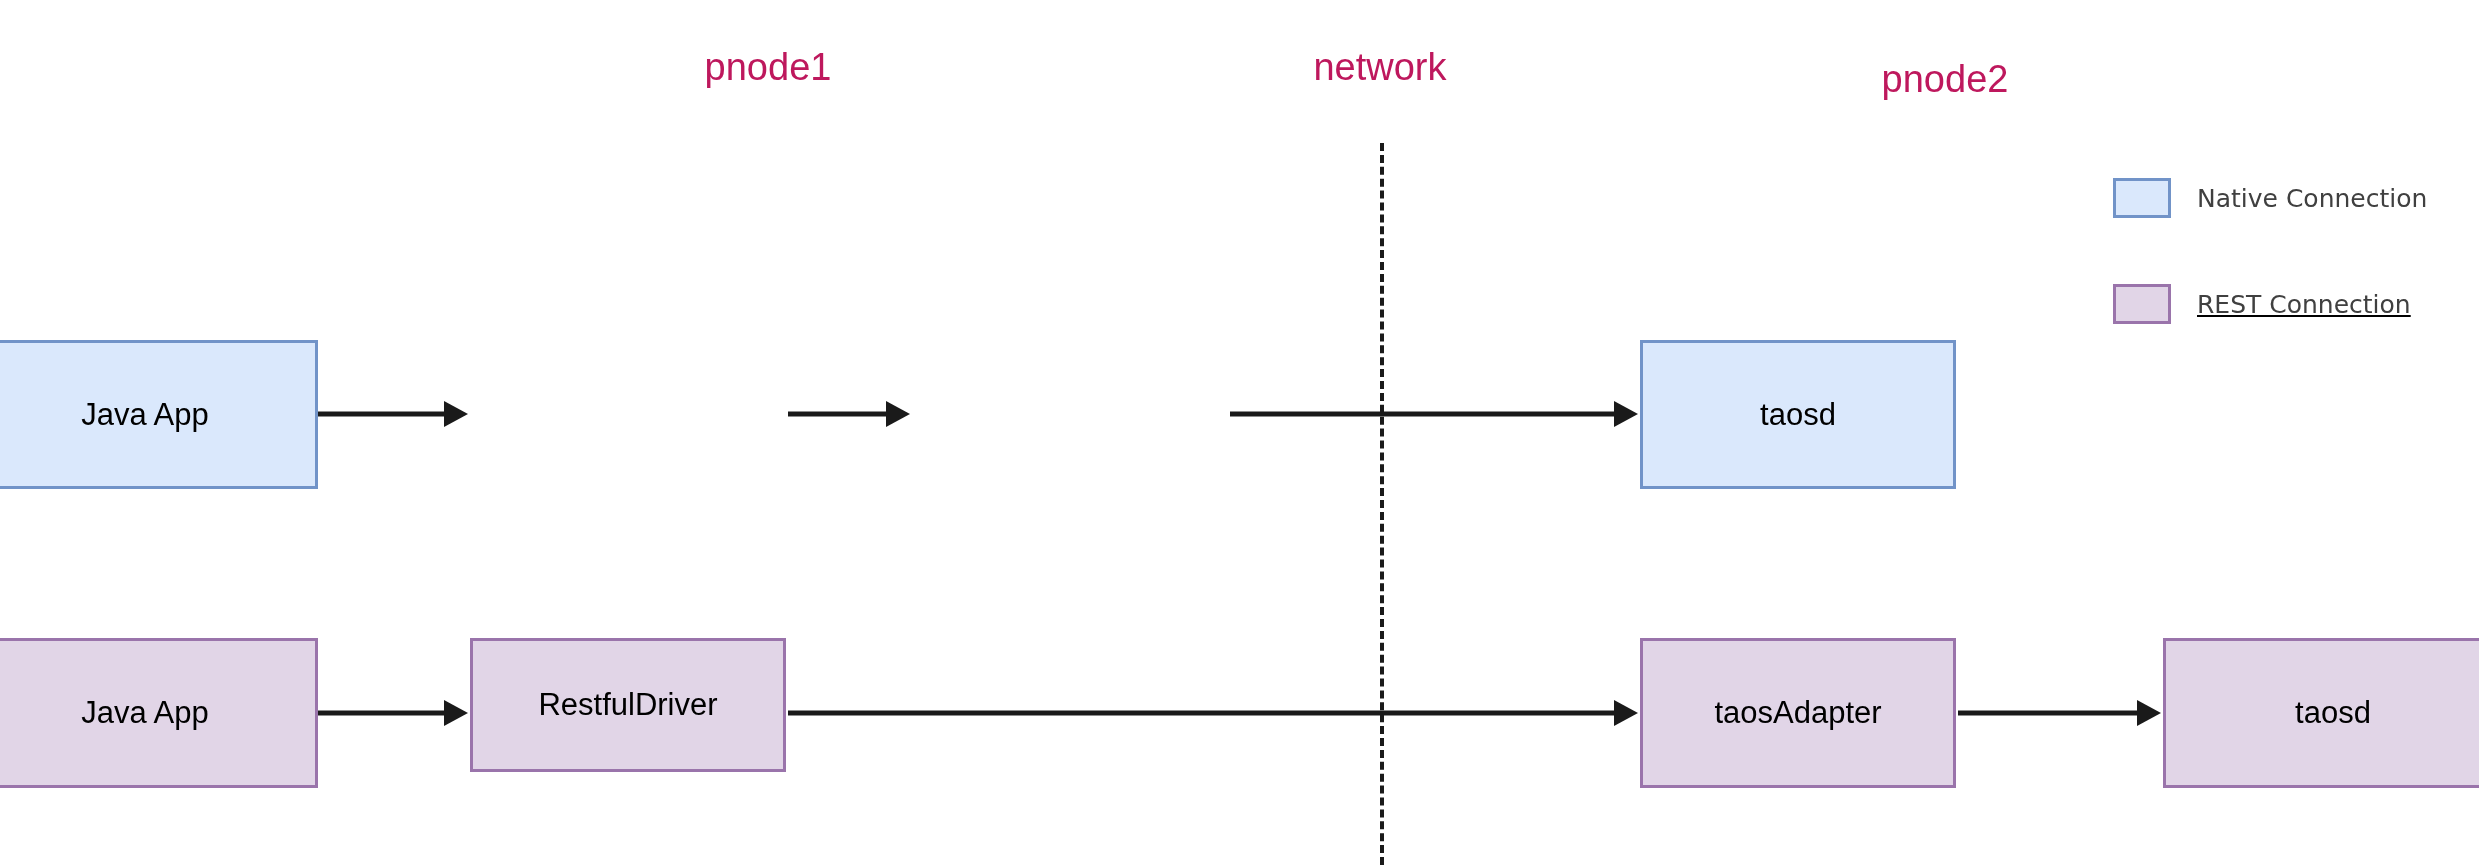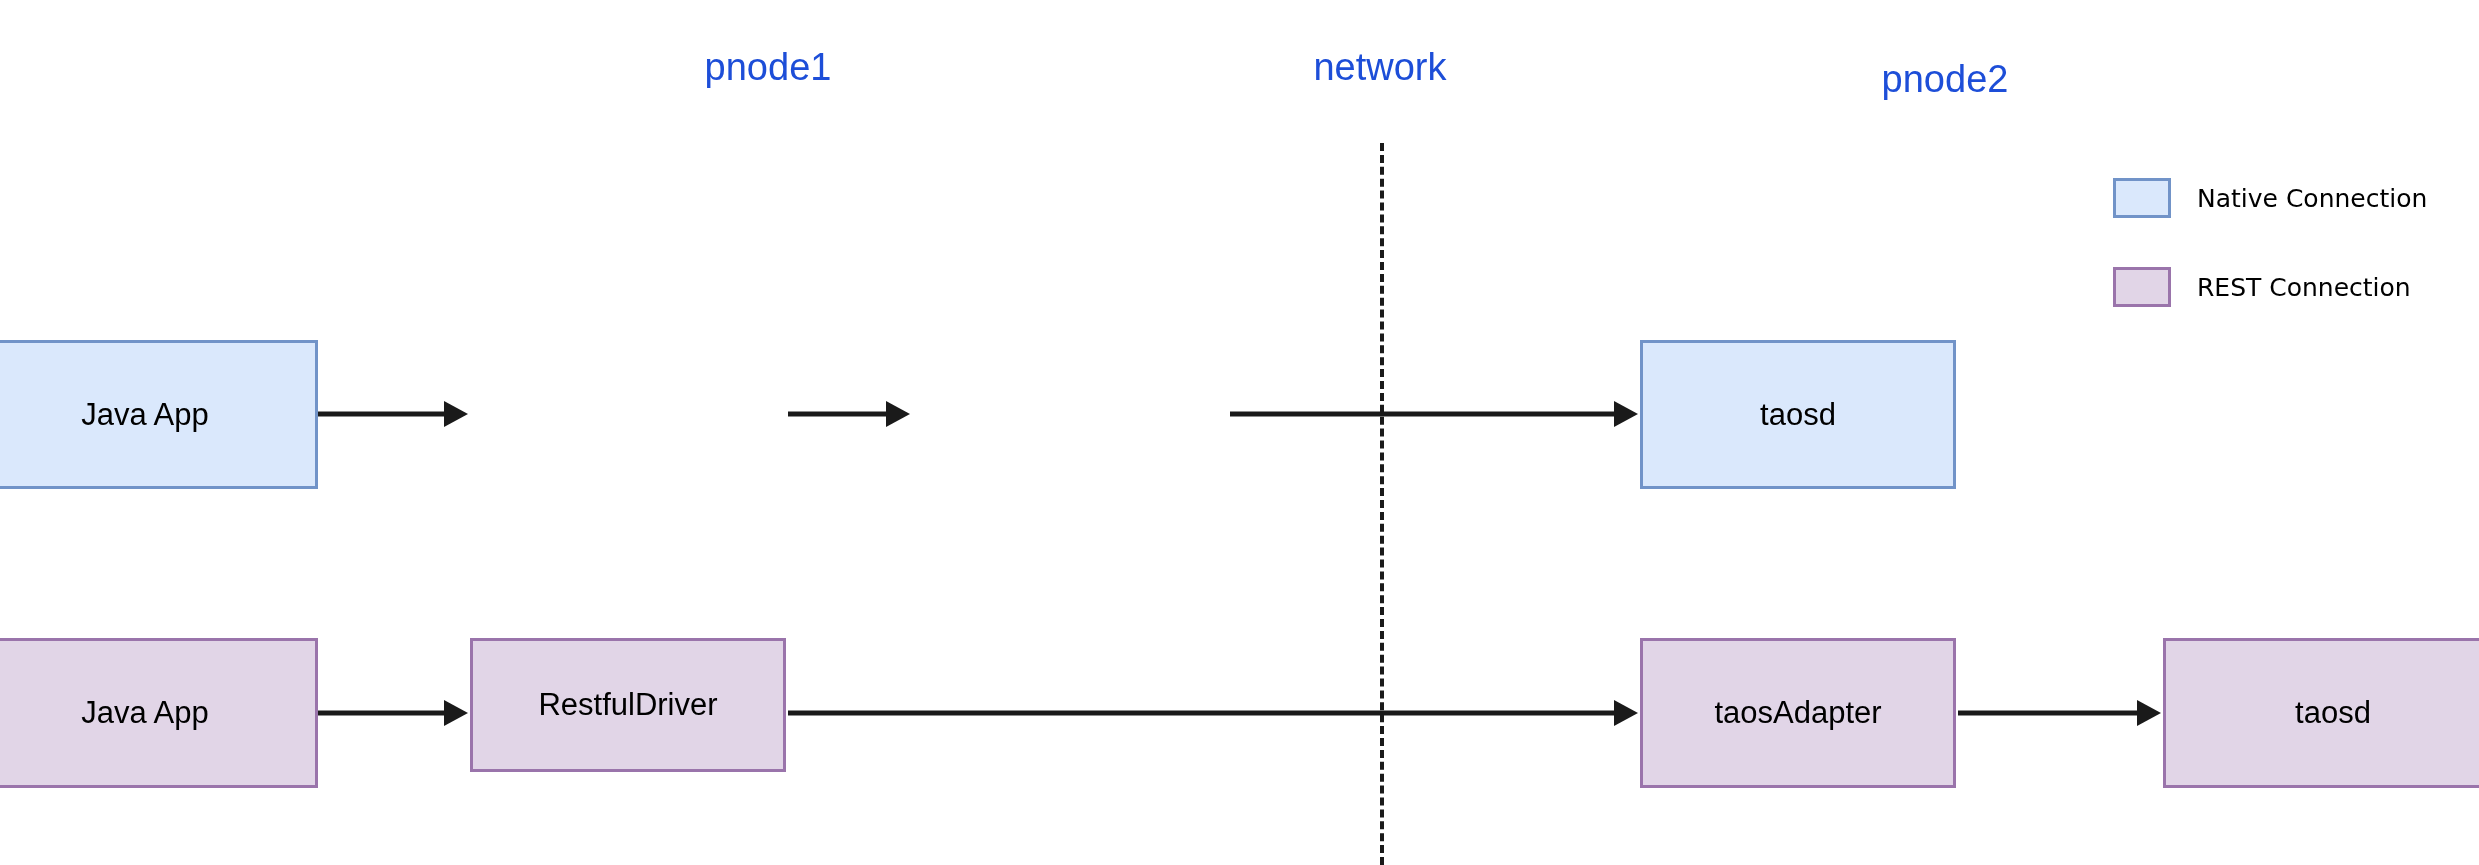--- a/index.html
+++ b/index.html
@@ -13,21 +13,21 @@
     width: 2479px;
     height: 865px;
     background: #ffffff;
     overflow: hidden;
     font-family: "Liberation Sans", sans-serif;
   }
   .zone-label {
     position: absolute;
     font-family: "Liberation Sans", sans-serif;
     font-size: 38px;
-    color: #1d4ed8;
+    color: #be185d;
     white-space: nowrap;
     transform: translateX(-50%);
     line-height: 1;
   }
   .node-box {
     position: absolute;
     box-sizing: border-box;
     display: flex;
     align-items: center;
     justify-content: center;
@@ -94,21 +94,21 @@
     border-color: #7193c8;
   }
   .legend-swatch.rest {
     background: #e1d5e7;
     border-color: #9a74ab;
   }
   .legend-text {
     margin-left: 26px;
     font-family: "DejaVu Sans", sans-serif;
     font-size: 25px;
-    color: #000000;
+    color: #404040;
     white-space: nowrap;
     line-height: 1;
   }
 </style>
 </head>
 <body>
 
 <div id="canvas">
 
   <div class="zone-label" style="left:768px; top:48px;">pnode1</div>
@@ -171,19 +171,19 @@
 
   <div class="node-box rest" style="left:2163px; top:638px; width:340px; height:150px;">
     <span>taosd</span>
   </div>
 
   <div class="legend" style="left:0; top:0;">
     <div class="legend-row" style="left:2113px; top:178px;">
       <div class="legend-swatch native"></div>
       <div class="legend-text">Native Connection</div>
     </div>
-    <div class="legend-row" style="left:2113px; top:267px;">
+    <div class="legend-row" style="left:2113px; top:284px;text-decoration:underline;">
       <div class="legend-swatch rest"></div>
       <div class="legend-text">REST Connection</div>
     </div>
   </div>
 
 </div>
 
 </body></html>

